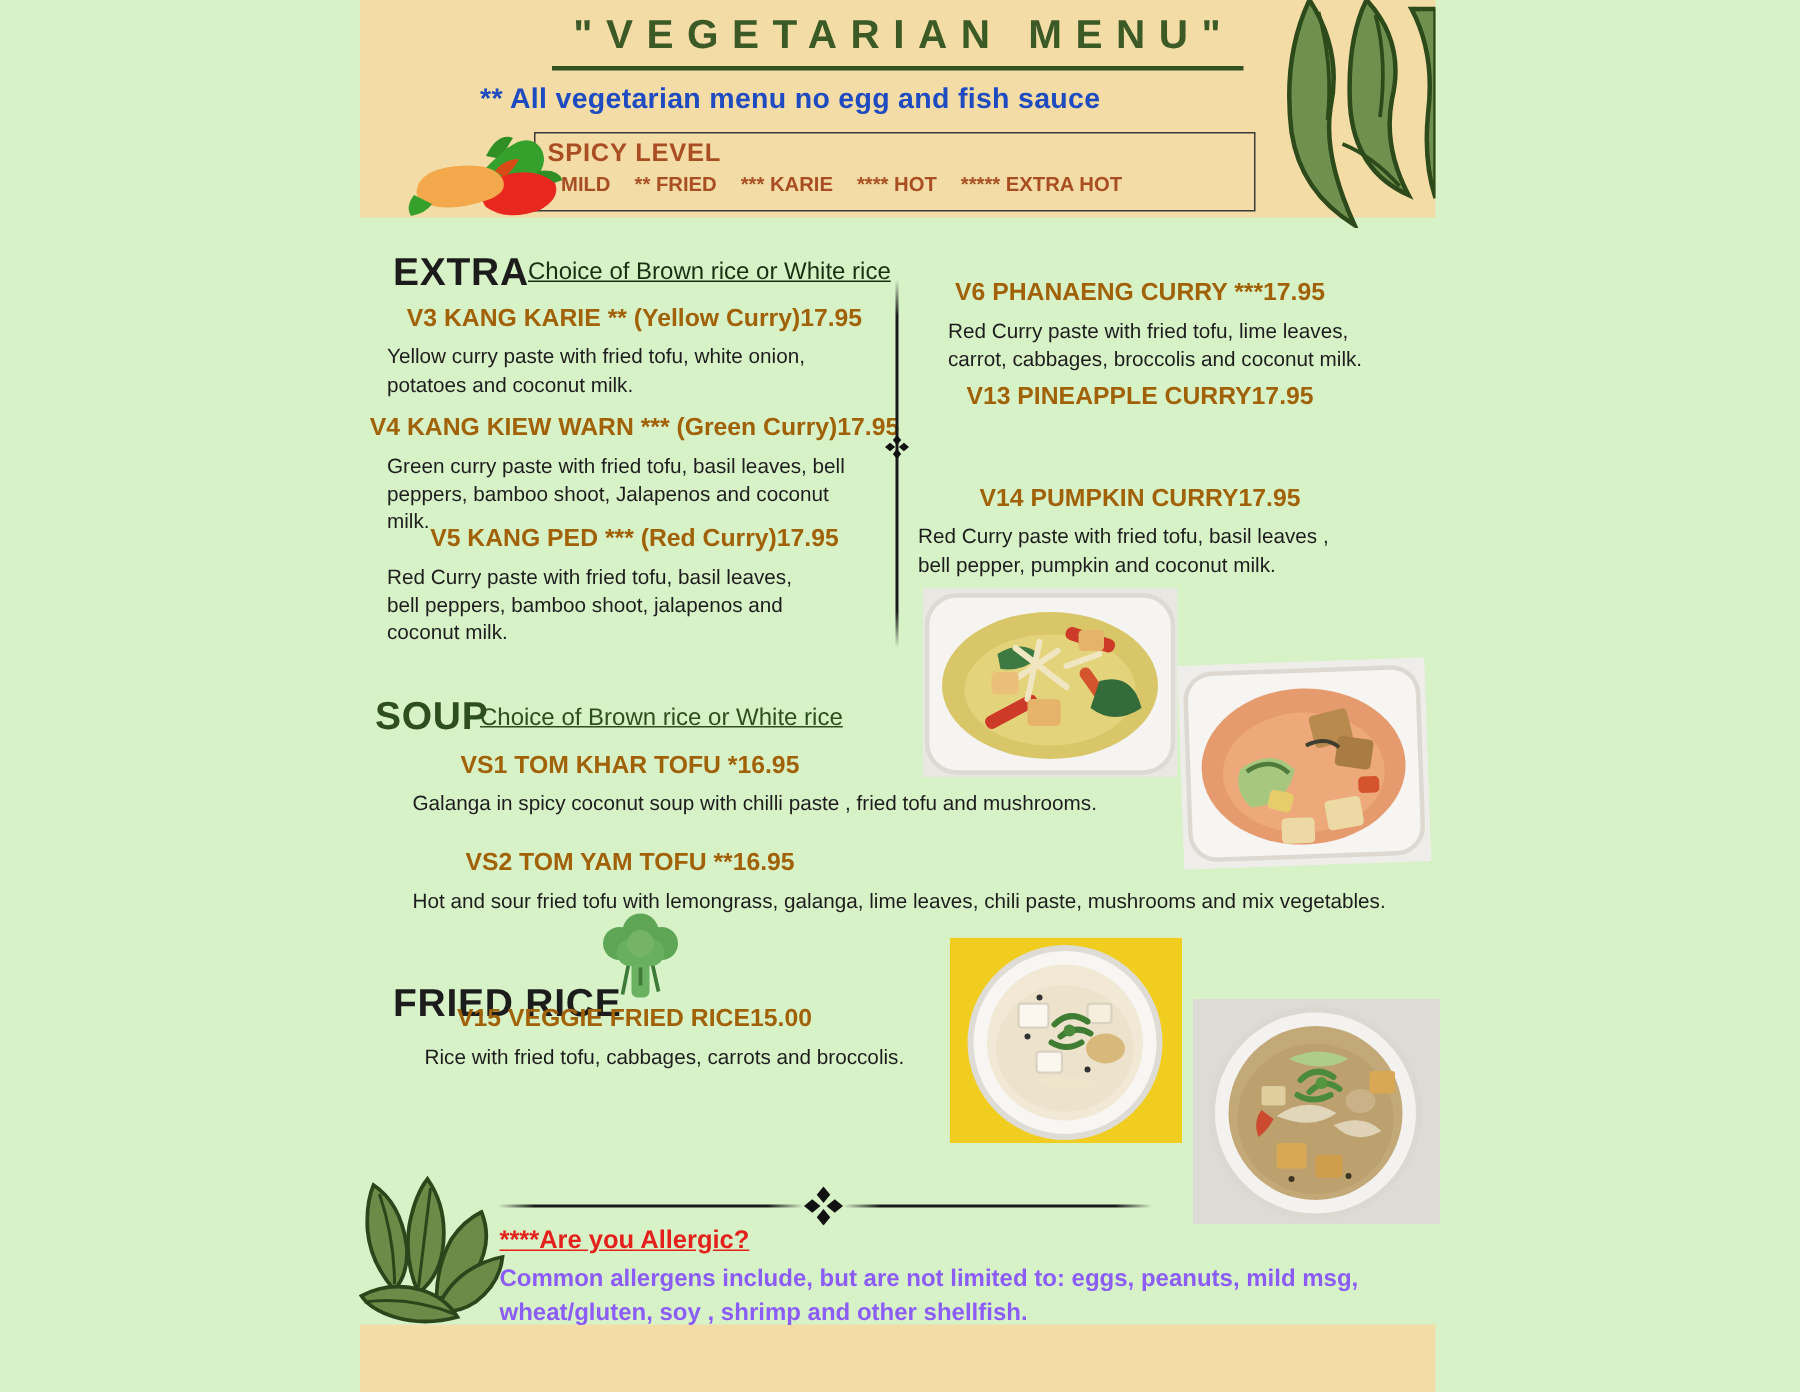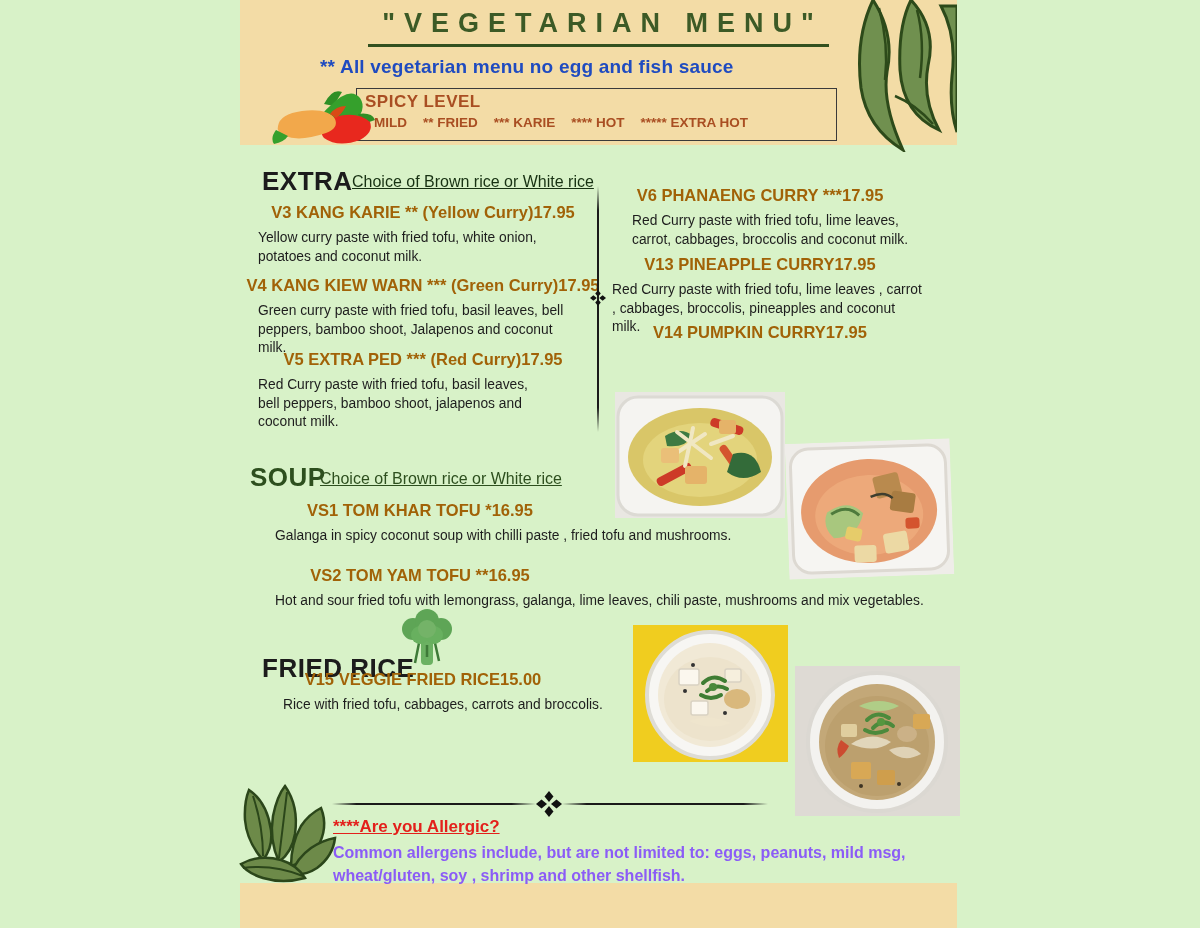--- a/index.html
+++ b/index.html
@@ -99,21 +99,21 @@
   </div>
   <div class="abs item" style="left:258px; top:276px; width:330px;">
     <div class="row">
       <span>V4 KANG KIEW WARN *** (Green Curry)</span>
       <span>17.95</span>
     </div>
     <div class="desc" style="width:315px;">Green curry paste with fried tofu, basil leaves, bell peppers, bamboo shoot, Jalapenos and coconut milk.</div>
   </div>
   <div class="abs item" style="left:258px; top:350px; width:330px;">
     <div class="row">
-      <span>V5 EXTRA PED *** (Red Curry)</span>
+      <span>V5 KANG PED *** (Red Curry)</span>
       <span>17.95</span>
     </div>
     <div class="desc" style="width:288px;">Red Curry paste with fried tofu, basil leaves, bell peppers, bamboo shoot, jalapenos and coconut milk.</div>
   </div>
 
   <div class="abs vline" style="left:597px; top:186px; height:246px;"></div>
   <div class="abs" style="left:590px; top:290px;">
     <svg width="16" height="16" viewBox="0 0 26 26">
       <polygon points="13,0 17.5,5.5 13,11 8.5,5.5" fill="#111"></polygon>
       <polygon points="13,15 17.5,20.5 13,26 8.5,20.5" fill="#111"></polygon>
@@ -127,27 +127,27 @@
       <span>V6 PHANAENG CURRY ***</span>
       <span>17.95</span>
     </div>
     <div class="desc" style="width:300px; margin-left:20px;">Red Curry paste with fried tofu, lime leaves, carrot, cabbages, broccolis and coconut milk.</div>
   </div>
   <div class="abs item" style="left:612px; top:255px; width:296px;">
     <div class="row">
       <span>V13 PINEAPPLE CURRY</span>
       <span>17.95</span>
     </div>
-    <div class="desc" style="width:315px;">Red Curry paste with fried tofu, lime leaves , carrot , cabbages, broccolis, pineapples and coconut milk.</div>
   </div>
   <div class="abs item" style="left:612px; top:323px; width:296px;">
     <div class="row">
       <span>V14 PUMPKIN CURRY</span>
       <span>17.95</span>
     </div>
+    <div class="desc" style="width:285px;">Red Curry paste with fried tofu, basil leaves , bell pepper, pumpkin and coconut milk.</div>
   </div>
 
   <div class="abs photo" style="left:615px; top:392px;">
     <svg width="170" height="126" viewBox="0 0 170 126">
       <rect width="170" height="126" fill="#e9e7e2"></rect>
       <rect x="3" y="5" width="164" height="118" rx="20" fill="#f5f4f1"></rect>
       <rect x="3" y="5" width="164" height="118" rx="20" fill="none" stroke="#dcdad4" stroke-width="3"></rect>
       <ellipse cx="85" cy="65" rx="72" ry="49" fill="#d9c668"></ellipse>
       <ellipse cx="85" cy="68" rx="57" ry="37" fill="#e3d47c"></ellipse>
       <rect x="95" y="30" width="34" height="9" rx="4" fill="#cd3a28" transform="rotate(18 112 34)"></rect>

